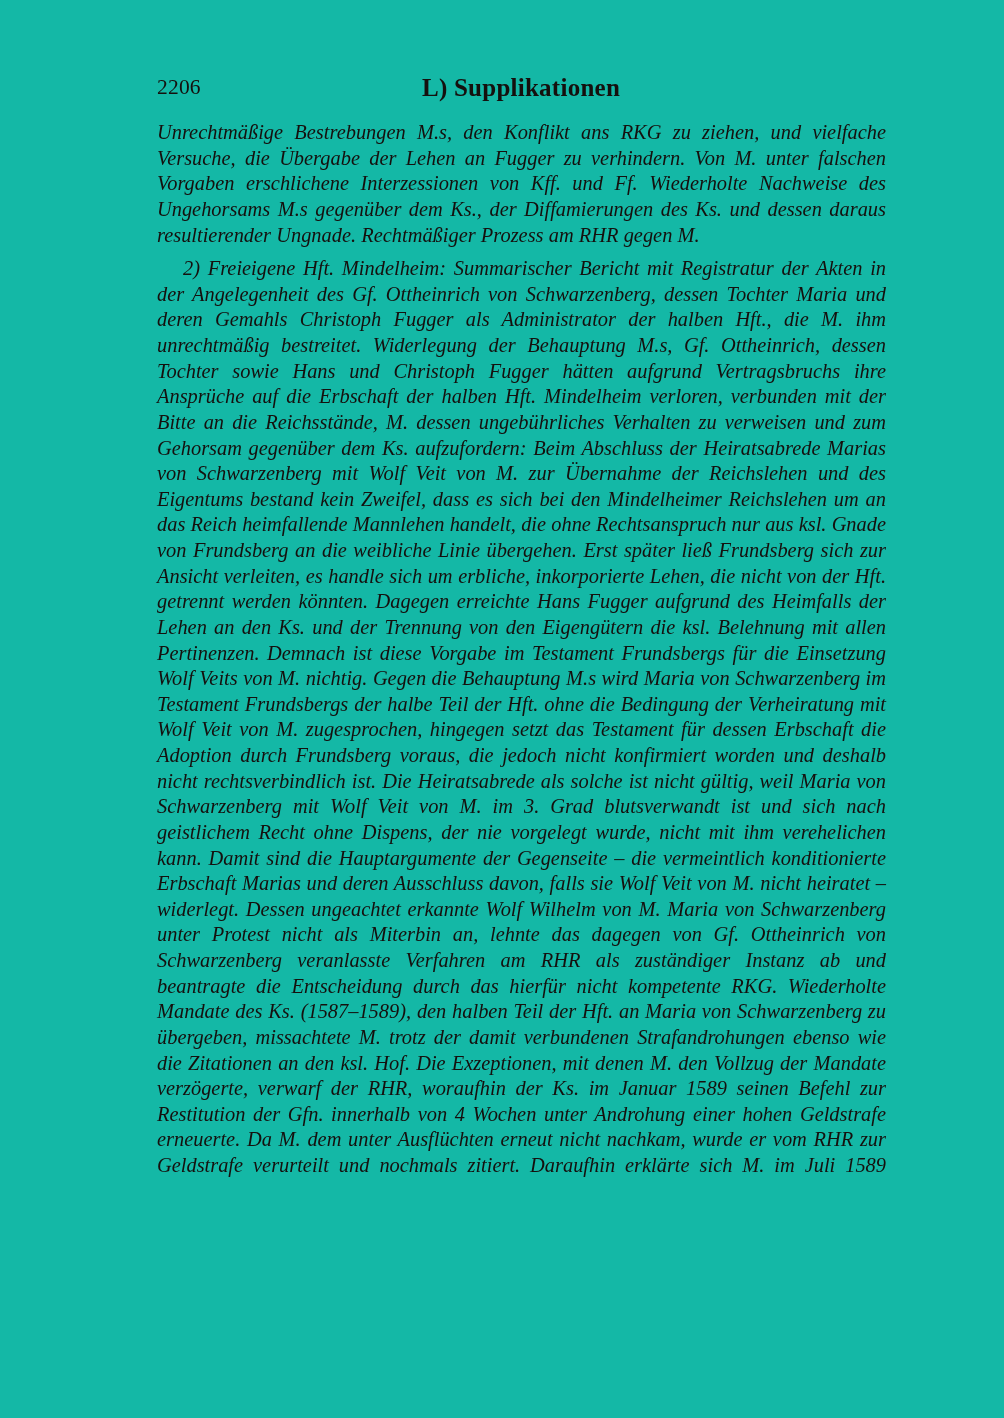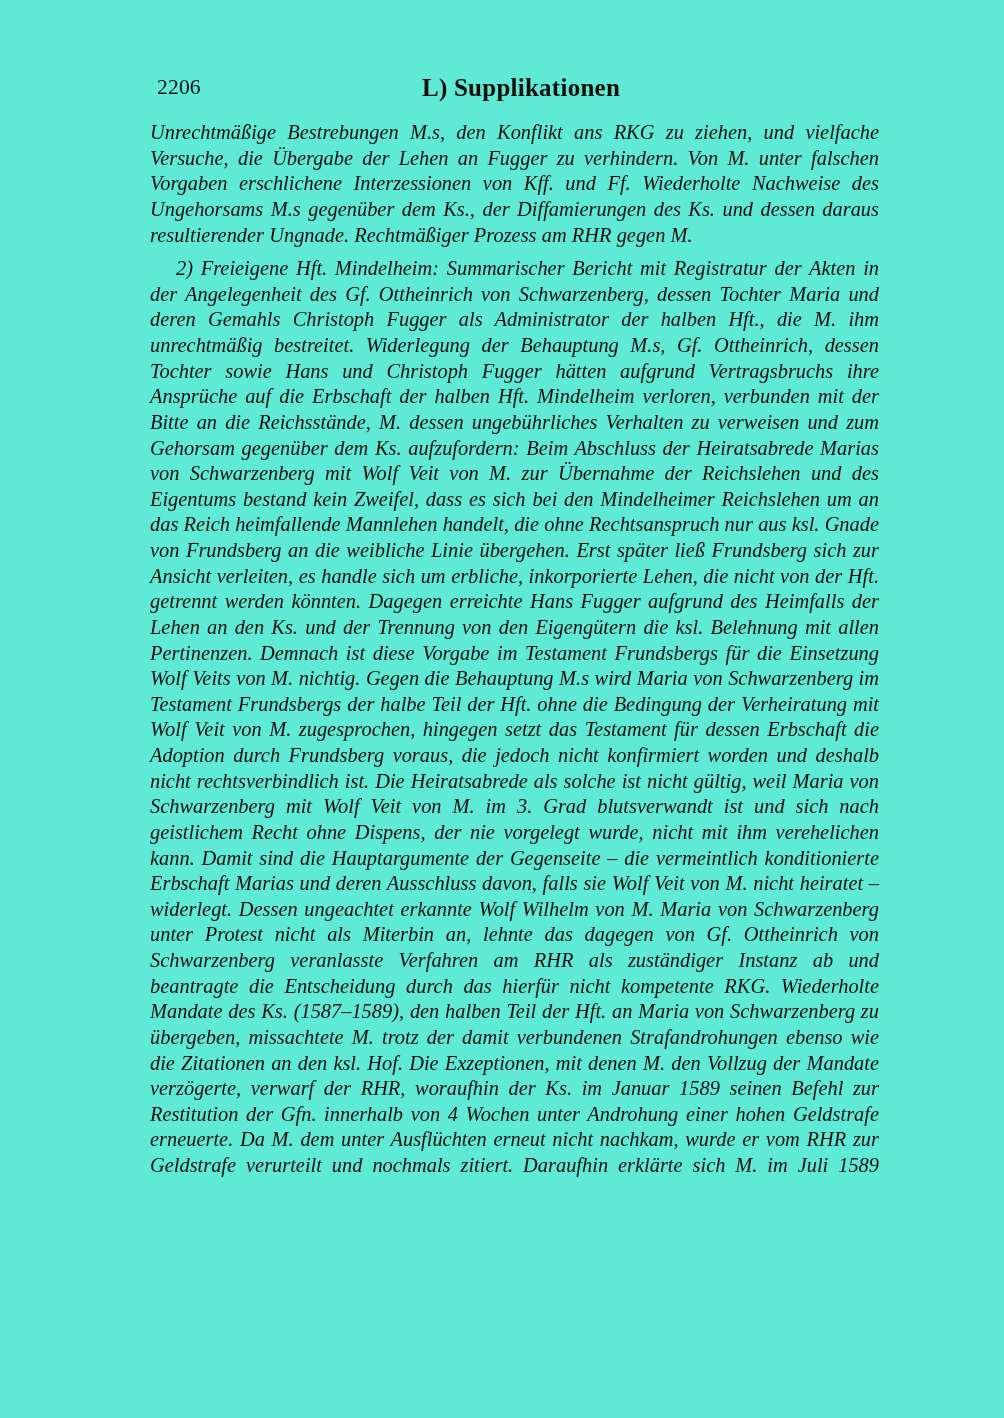--- a/index.html
+++ b/index.html
@@ -14,21 +14,21 @@
     font-family: "Liberation Serif", "DejaVu Serif", serif;
     color: #15100e;
     overflow: hidden;
   }
 
   #page {
     position: absolute;
     left: 0; top: 0;
     width: 1004px;
     height: 1418px;
-    background: #5eead4;
+    background: #14b8a6;
   }
 
   
   #running-head {
     position: absolute;
     left: 157px;
     top: 74px;
     width: 728px;
     height: 26px;
   }
@@ -52,21 +52,21 @@
     line-height: 26px;
     letter-spacing: 0.25px;
     color: #15100e;
     white-space: nowrap;
     font-weight: bold;
   }
 
   
   #body-text {
     position: absolute;
-    left: 150px;
+    left: 157px;
     top: 120px;
     width: 729px;
   }
   .para {
     font-style: italic;
     font-size: 20.4px;
     line-height: 25.62px;
     text-align: justify;
     text-justify: inter-word;
     margin: 0;

